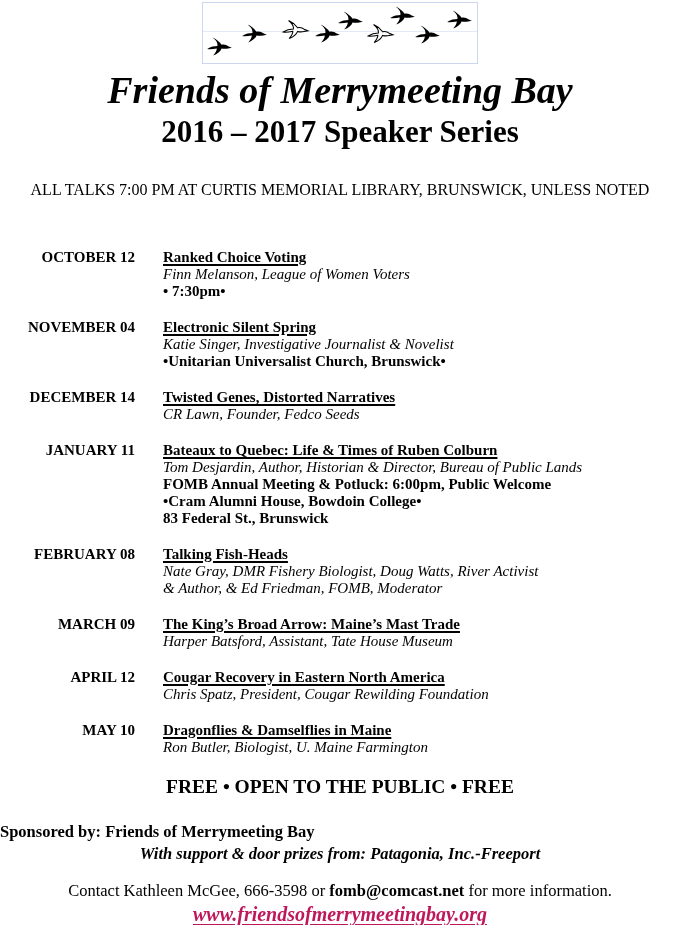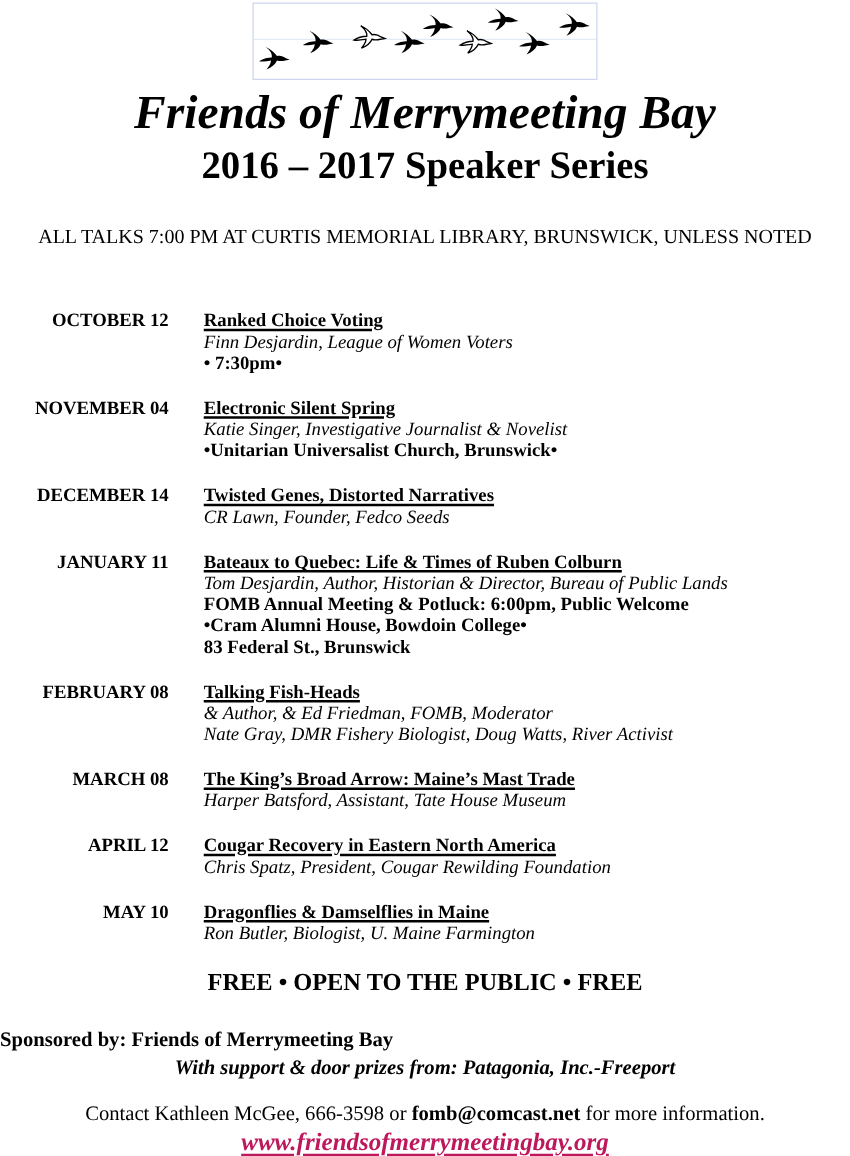--- a/index.html
+++ b/index.html
@@ -92,21 +92,21 @@
 
   <div class="title">Friends of Merrymeeting Bay</div>
   <div class="subtitle">2016 – 2017 Speaker Series</div>
   <div class="all-talks">ALL TALKS 7:00 PM AT CURTIS MEMORIAL LIBRARY, BRUNSWICK, UNLESS NOTED</div>
 
   <div class="events">
       <div class="event">
         <div class="edate">OCTOBER 12</div>
         <div class="einfo">
           <div class="etitle">Ranked Choice Voting</div>
-          <div class="espeaker">Finn Desjardin, League of Women Voters</div>
+          <div class="espeaker">Finn Melanson, League of Women Voters</div>
           <div class="edetail">• 7:30pm•</div>
         </div>
       </div>
       <div class="event">
         <div class="edate">NOVEMBER 04</div>
         <div class="einfo">
           <div class="etitle">Electronic Silent Spring</div>
           <div class="espeaker">Katie Singer, Investigative Journalist &amp; Novelist</div>
           <div class="edetail">•Unitarian Universalist Church, Brunswick•</div>
         </div>
@@ -125,26 +125,26 @@
           <div class="espeaker">Tom Desjardin, Author, Historian &amp; Director, Bureau of Public Lands</div>
           <div class="edetail">FOMB Annual Meeting &amp; Potluck: 6:00pm, Public Welcome</div>
           <div class="edetail">•Cram Alumni House, Bowdoin College•</div>
           <div class="edetail">83 Federal St., Brunswick</div>
         </div>
       </div>
       <div class="event">
         <div class="edate">FEBRUARY 08</div>
         <div class="einfo">
           <div class="etitle">Talking Fish-Heads</div>
+          <div class="espeaker">Nate Gray, DMR Fishery Biologist, Doug Watts, River Activist</div>
           <div class="espeaker">&amp; Author, &amp; Ed Friedman, FOMB, Moderator</div>
-          <div class="espeaker">Nate Gray, DMR Fishery Biologist, Doug Watts, River Activist</div>
         </div>
       </div>
       <div class="event">
-        <div class="edate">MARCH 08</div>
+        <div class="edate">MARCH 09</div>
         <div class="einfo">
           <div class="etitle">The King’s Broad Arrow: Maine’s Mast Trade</div>
           <div class="espeaker">Harper Batsford, Assistant, Tate House Museum</div>
         </div>
       </div>
       <div class="event">
         <div class="edate">APRIL 12</div>
         <div class="einfo">
           <div class="etitle">Cougar Recovery in Eastern North America</div>
           <div class="espeaker">Chris Spatz, President, Cougar Rewilding Foundation</div>

